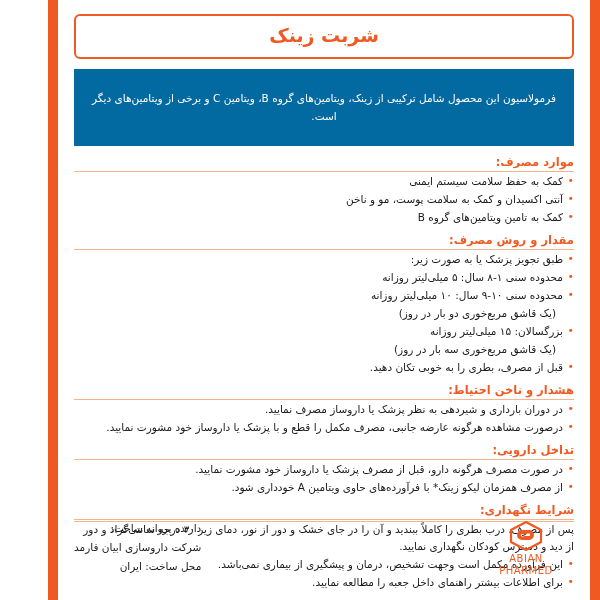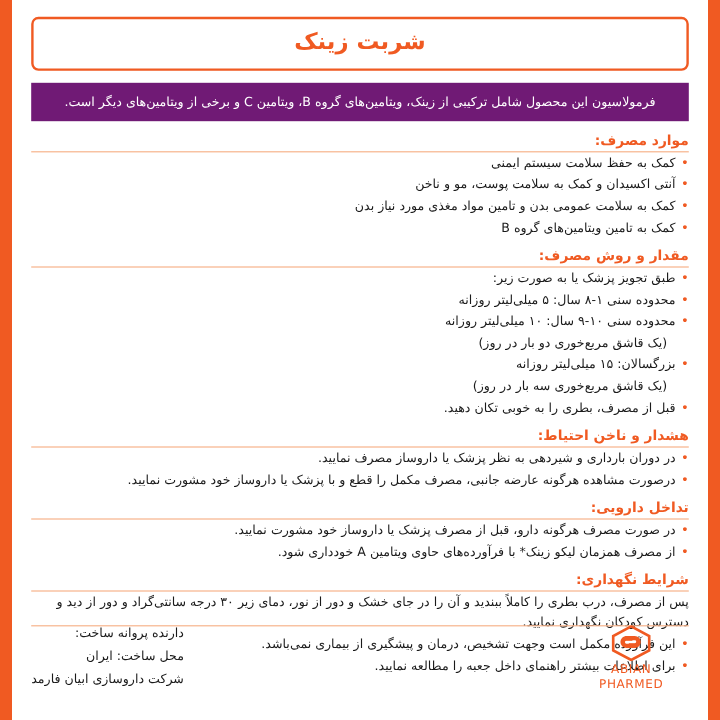--- a/index.html
+++ b/index.html
@@ -4,21 +4,21 @@
 <style>
   html,body{margin:0;padding:0;}
   body{
     width:600px;height:600px;
     background:#ffffff;
     font-family:"DejaVu Sans", sans-serif;
     overflow:hidden;
   }
   .page{
     position:relative;
-    width:600px;height:600px;
+    width:552px;height:600px;
     box-sizing:border-box;
     background:#ffffff;
   }
   
   .edge-left,.edge-right{
     position:absolute;top:0;bottom:0;width:10px;background:#f05a22;
   }
   .edge-left{left:0;}
   .edge-right{right:0;}
   .content{
@@ -44,26 +44,26 @@
   }
   .title-sub{
     color:#f05a22;
     font-size:14px;
     font-weight:bold;
     margin-top:3px;
     line-height:1.25;
   }
   
   .intro{
-    background:#701a75;
+    background:#0369a1;
     color:#ffffff;
     font-size:10.5px;
     line-height:1.75;
     text-align:center;
-    padding:7px 12px;
+    padding:20px 12px;
     margin-bottom:9px;
   }
   
   .section{margin-bottom:7px;}
   .sec-head{
     color:#f05a22;
     font-size:11.5px;
     font-weight:bold;
     text-align:right;
     border-bottom:1px solid #f7b48c;
@@ -144,21 +144,20 @@
       <div class="title-main">شربت زینک</div>
     </div>
 
     <div class="intro">فرمولاسیون این محصول شامل ترکیبی از زینک، ویتامین‌های گروه B، ویتامین C و برخی از ویتامین‌های دیگر است.</div>
 
     <div class="section">
       <div class="sec-head">موارد مصرف:</div>
       <ul class="items">
         <li>کمک به حفظ سلامت سیستم ایمنی</li>
         <li>آنتی اکسیدان و کمک به سلامت پوست، مو و ناخن</li>
-        <li class="just">کمک به سلامت عمومی بدن و تامین مواد مغذی مورد نیاز بدن</li>
         <li>کمک به تامین ویتامین‌های گروه B</li>
       </ul>
     </div>
 
     <div class="section">
       <div class="sec-head">مقدار و روش مصرف:</div>
       <ul class="items">
         <li>طبق تجویز پزشک یا به صورت زیر:</li>
         <li>محدوده سنی ۱-۸ سال: ۵ میلی‌لیتر روزانه</li>
         <li>محدوده سنی ۱۰-۹ سال: ۱۰ میلی‌لیتر روزانه</li>
@@ -194,22 +193,22 @@
       </ul>
     </div>
 
   </div>
 
   <div class="footer-rule"></div>
 
   <div class="footer">
     <div class="footer-text">
       <div>دارنده پروانه ساخت:</div>
+      <div>شرکت داروسازی ابیان فارمد</div>
       <div>محل ساخت: ایران</div>
-      <div>شرکت داروسازی ابیان فارمد</div>
     </div>
     <div class="logo">
       <div class="logo-mark">
         <svg width="34" height="30" viewBox="0 0 34 30" xmlns="http://www.w3.org/2000/svg">
           <path d="M17 1 L32 9 L32 21 L17 29 L2 21 L2 9 Z" fill="none" stroke="#f05a22" stroke-width="2.2"></path>
           <path d="M12 9 h8 a5 5 0 0 1 0 10 h-5 v-4 h5 a1.2 1.2 0 0 0 0-2.4 h-8 z" fill="#f05a22"></path>
           <path d="M21 19 h-8 a5 5 0 0 1 0-10 h5 v4 h-5 a1.2 1.2 0 0 0 0 2.4 h8 z" fill="#f05a22"></path>
         </svg>
       </div>
       <div class="logo-name">ABIAN</div>

